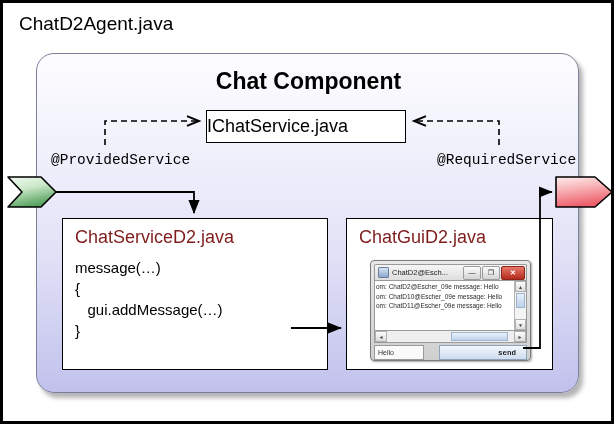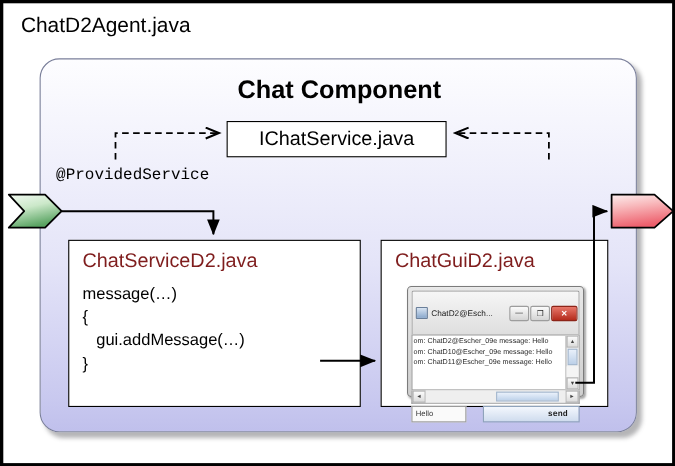--- a/index.html
+++ b/index.html
@@ -17,21 +17,21 @@
       box-sizing:border-box;border:1px solid #7a7f9a;border-radius:18px;
       background:linear-gradient(to bottom,#fdfdff 0%,#f2f2fc 25%,#e4e4f8 55%,#c8c8ef 92%,#c0c0ec 100%);
       box-shadow:4px 5px 4px rgba(90,90,95,0.45);}
 
   .component-title{position:absolute;left:0;top:14px;width:543px;text-align:center;
       font-size:23px;font-weight:bold;color:#000;font-family:"Liberation Sans",sans-serif;}
 
   
   .iface-box{position:absolute;left:203px;top:107px;width:200px;height:33px;
       box-sizing:border-box;background:#ffffff;border:1.5px solid #000;
-      display:flex;align-items:center;justify-content:center;
+      display:flex;align-items:center;justify-content:flex-start;
       font-size:18px;color:#000;font-family:"Liberation Sans",sans-serif;}
 
   
   .anno{position:absolute;font-family:"Liberation Mono",monospace;font-size:14.5px;color:#000;white-space:nowrap;padding-left:20px;}
   .anno-prov{left:28px;top:149px;}
   .anno-req{left:414px;top:149px;}
 
   
   .sub-box{position:absolute;box-sizing:border-box;background:#ffffff;border:1.5px solid #000;}
   #box-service{left:59px;top:215px;width:266px;height:152px;}
@@ -43,21 +43,21 @@
   .code{position:absolute;left:12px;top:38px;margin:0;font-family:Liberation Sans, sans-serif;
       font-size:15px;line-height:21px;color:#000;white-space:pre;}
 
   
   .chatwin{position:absolute;left:23px;top:41px;width:161px;height:101px;
       box-sizing:border-box;border:1px solid #7b7b7b;border-radius:4px;
       background:linear-gradient(to bottom,#e8e8e8,#cfcfcf);
       box-shadow:1px 1px 2px rgba(0,0,0,.35);padding:3px;}
   .cw-titlebar{height:15px;display:flex;align-items:center;
       background:linear-gradient(to bottom,#f6f6f6,#dedede);
-      border:1px solid #9a9a9a;border-bottom:none;border-radius:2px 2px 0 0;padding:12px 1px;}
+      border:1px solid #9a9a9a;border-bottom:none;border-radius:2px 2px 0 0;padding:0 1px;}
   .cw-appicon{width:9px;height:9px;margin:0 3px 0 2px;flex:0 0 auto;
       background:linear-gradient(to bottom,#d8e4f2,#8aa8cc);border:1px solid #6a7f9a;border-radius:1px;}
   .cw-title{flex:1 1 auto;font-family:"Liberation Sans",sans-serif;font-size:7.5px;color:#1a1a1a;
       overflow:hidden;white-space:nowrap;}
   .cw-btns{display:flex;gap:1px;flex:0 0 auto;align-items:center;}
   .cw-btn{width:16px;height:12px;display:flex;align-items:center;justify-content:center;
       font-family:"Liberation Sans",sans-serif;font-size:7px;color:#222;
       background:linear-gradient(to bottom,#fbfbfb,#d4d4d4);border:1px solid #9d9d9d;border-radius:2px;}
   .cw-btn.close{background:linear-gradient(to bottom,#e8776a,#b42b1c);color:#fff;
       border-color:#8d2418;font-weight:bold;width:22px;}
@@ -102,20 +102,21 @@
 
   <div class="component-box">
     <div class="component-title">Chat Component</div>
   </div>
 
   <div class="iface-box">
     <span>IChatService.java</span>
   </div>
 
   <div class="anno anno-prov">@ProvidedService</div>
+  <div class="anno anno-req">@RequiredService</div>
 
   <div class="sub-box" id="box-service">
     <div class="sub-title">ChatServiceD2.java</div>
     <pre class="code">message(…)
 {
    gui.addMessage(…)
 }</pre>
   </div>
 
   <div class="sub-box" id="box-gui">

